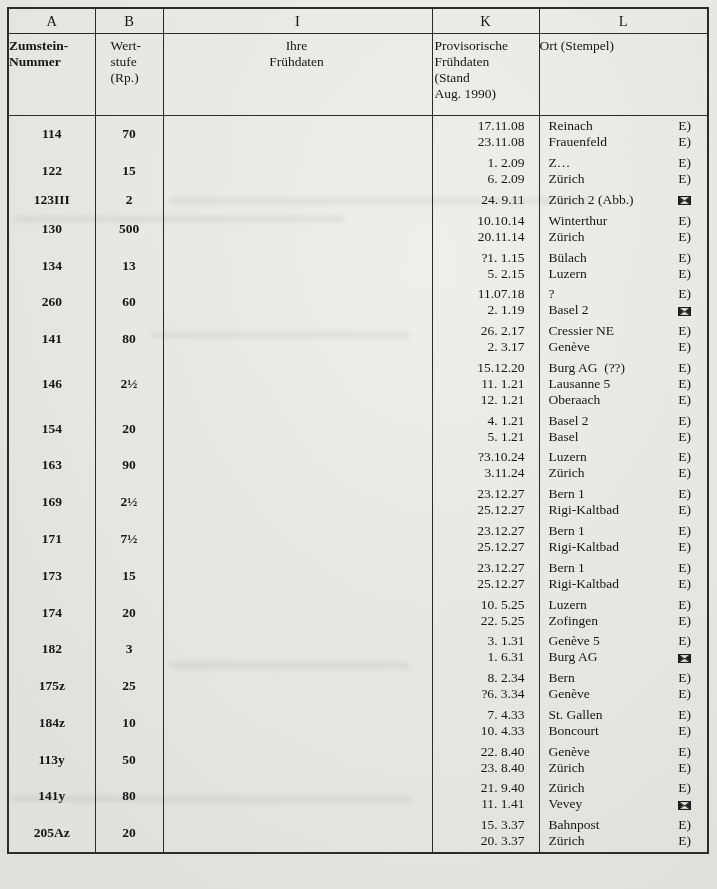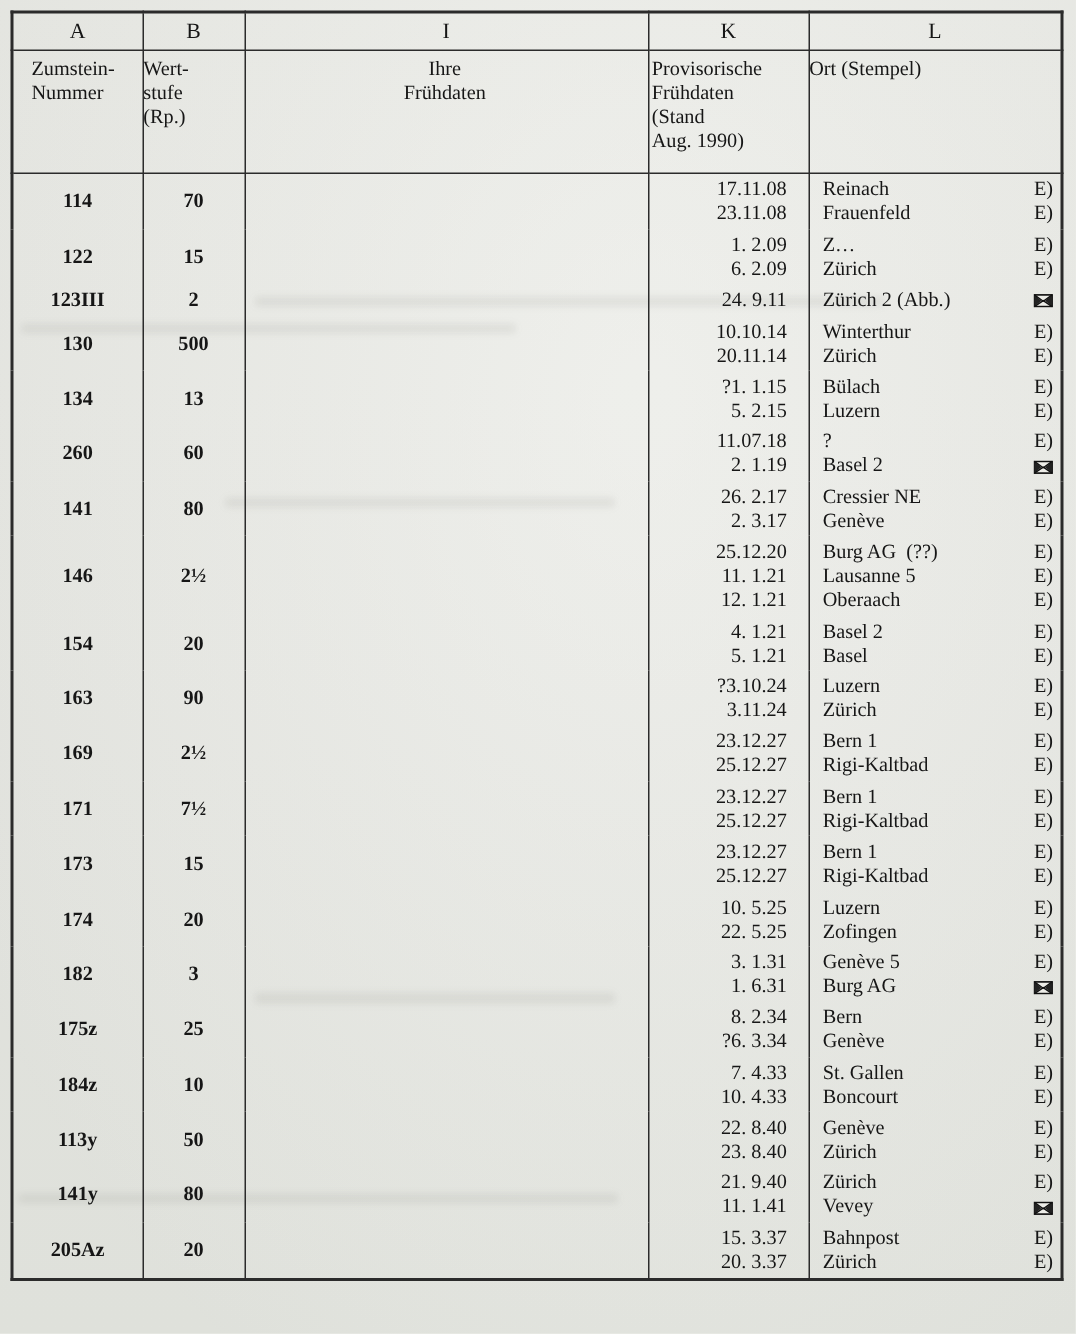--- a/index.html
+++ b/index.html
@@ -52,39 +52,39 @@
   }
   tr.headers th{
     height:77px;
     font-weight:normal;
     font-size:13.5px;
     vertical-align:top;
     text-align:left;
     padding:4px 2px 0 0;
     line-height:16px;
   }
-  tr.headers th.col-a{padding-left:12px;}
-  tr.headers th.col-b{padding-left:0;}
+  tr.headers th.col-a{font-weight:bold;}
+  tr.headers th.col-b{padding-left:15px;}
   tr.headers th.col-i{text-align:center;}
   tr.headers th.col-k{padding-left:2px;}
   tr.headers th.col-l{}
   td.cell-a, td.cell-b{text-align:center;font-weight:bold;}
   td.cell-k .k-wrap, td.cell-l .l-wrap{padding:2.4px 0;}
   .k-line{
     height:16px;line-height:16px;
     text-align:right;
     padding-right:14px;
     white-space:pre;
   }
   .l-line{
     height:16px;line-height:16px;
     display:flex;
     justify-content:space-between;
     align-items:center;
-    padding-left:9px;padding-right:5px;
+    padding-left:9px;padding-right:16px;
   }
   .l-line .ort{white-space:pre;}
   .l-line .mark{white-space:pre;}
   .env-icon{display:inline-block;vertical-align:middle;}
 </style>
 </head>
 <body>
 
 <div class="page">
 
@@ -301,21 +301,21 @@
               </div>
             </div>
           </td>
         </tr>
         <tr class="group-row">
           <td class="cell-a">146</td>
           <td class="cell-b">2½</td>
           <td class="cell-i"></td>
           <td class="cell-k">
             <div class="k-wrap">
-              <div class="k-line">25.12.20</div>
+              <div class="k-line">15.12.20</div>
               <div class="k-line">11. 1.21</div>
               <div class="k-line">12. 1.21</div>
             </div>
           </td>
           <td class="cell-l">
             <div class="l-wrap">
               <div class="l-line">
                 <span class="ort">Burg AG  (??)</span>
                 <span class="mark">E)</span>
               </div>

